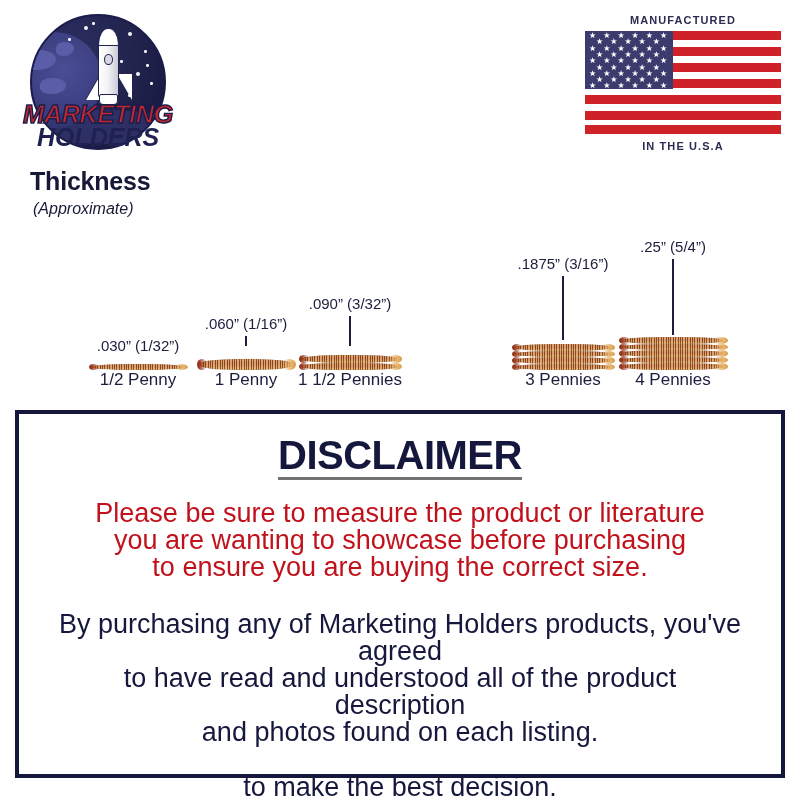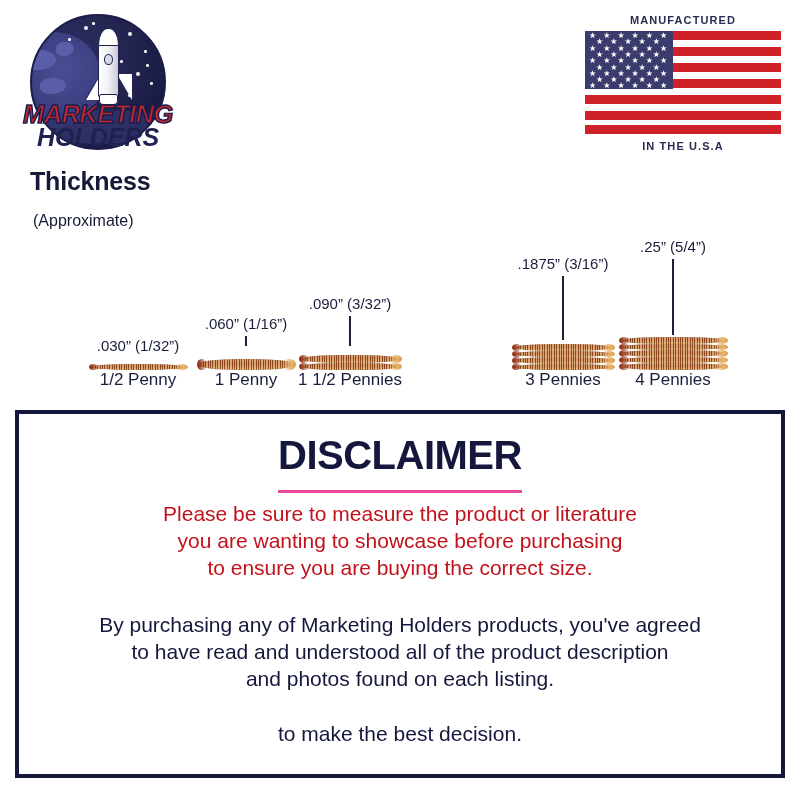--- a/index.html
+++ b/index.html
@@ -155,23 +155,24 @@
     left: 30px;
     top: 167px;
     font-size: 25px;
     font-weight: bold;
     color: #161a36;
     letter-spacing: -0.2px;
   }
   #thickness-sub {
     position: absolute;
     left: 33px;
-    top: 212px;
+    top: 200px;
     font-size: 16px;
     color: #161a36;
+    font-style: italic;
   }
 
   
   #flag-badge {
     position: absolute;
     left: 585px;
     top: 12px;
     width: 196px;
     height: 145px;
   }
@@ -308,26 +309,26 @@
   }
   #disclaimer-title {
     text-align: center;
     margin-top: 19px;
     font-size: 40px;
     font-weight: bold;
     color: #15183c;
     letter-spacing: -0.5px;
   }
   #disclaimer-title span {
-    border-bottom: 3px solid #ec4899;
-    padding-bottom: 13px;
+    border-bottom: 3px solid #737373;
+    padding-bottom: 0;
   }
   .disc-block {
     text-align: center;
-    font-size: 21px;
+    font-size: 27px;
     line-height: 27px;
     color: #15183c;
     padding: 0 40px;
   }
   .disc-block.red { color: #c1121c; }
   #disc-p1 { margin-top: 22px; }
   #disc-p2 { margin-top: 30px; }
   #disc-p3 { margin-top: 28px; }
   .disc-block b { font-weight: normal; }
 </style>

